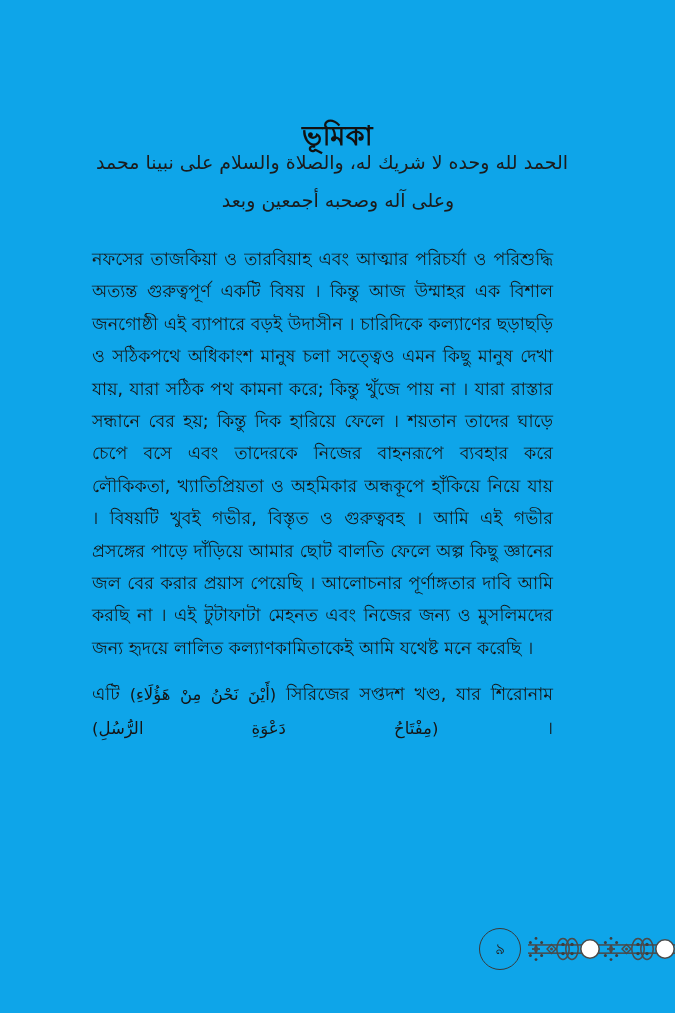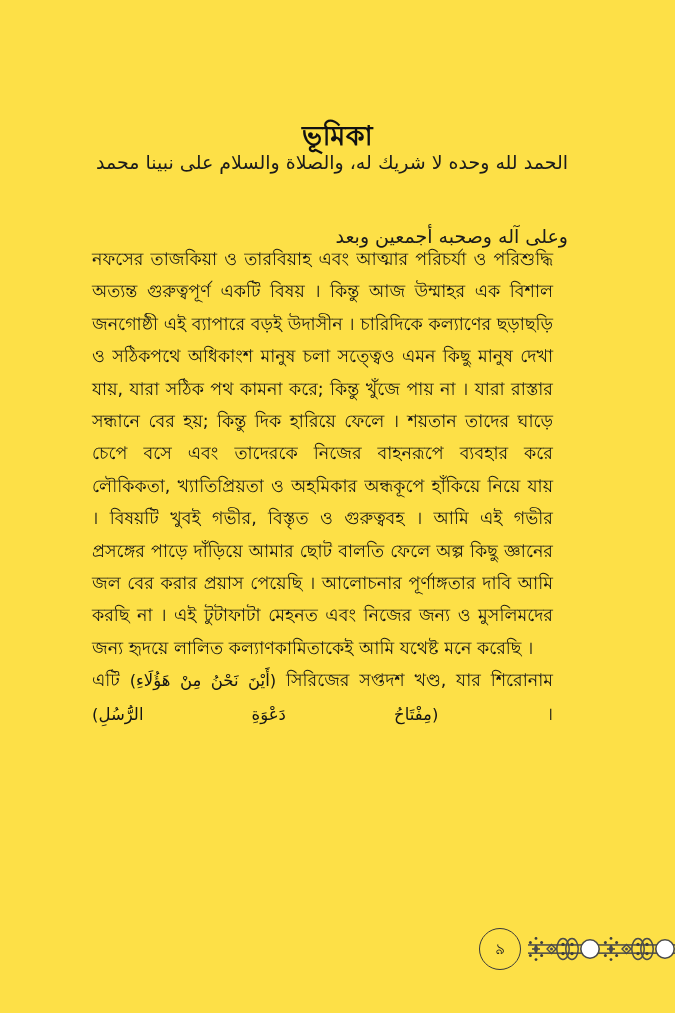--- a/index.html
+++ b/index.html
@@ -14,21 +14,21 @@
     position: relative;
     overflow: hidden;
     font-family: "Liberation Serif", "DejaVu Serif", serif;
     color: #1a1a1a;
     -webkit-font-smoothing: antialiased;
   }
 
   .page {
     position: absolute;
     inset: 0;
-    background: #fde047;
+    background: #0ea5e9;
   }
 
   
   .chapter-title {
     position: absolute;
     top: 101px;
     left: 0;
     width: 675px;
     text-align: center;
     font-family: "DejaVu Sans", "Liberation Sans", sans-serif;
@@ -50,39 +50,40 @@
     font-family: "DejaVu Sans", "Liberation Sans", sans-serif;
     font-size: 19px;
     line-height: 38px;
     color: #1b1b1b;
   }
   .arabic-block .ar-line {
     display: block;
     white-space: nowrap;
   }
   .arabic-block .ar-line.line-1 { text-align: left; }
-  .arabic-block .ar-line.line-2 { text-align: right; padding-left: 0; margin-top: 36px; }
+  .arabic-block .ar-line.line-2 { text-align: center; padding-left: 0; }
 
   
   .body-copy {
     position: absolute;
     top: 243px;
     left: 92px;
     width: 461px;
     font-family: "DejaVu Sans", "Liberation Sans", sans-serif;
     font-size: 17.5px;
     line-height: 32.4px;
     text-align: justify;
     text-justify: inter-word;
     color: #151515;
   }
   .body-copy p {
     margin: 0;
   }
   .body-copy p + p {
+    margin-top: 14px;
   }
   .body-copy p.last-para {
     text-align: justify;
   }
   .body-copy p.last-para::after {
     content: "";
     display: inline-block;
     width: 100%;
   }
   .inline-arabic {

